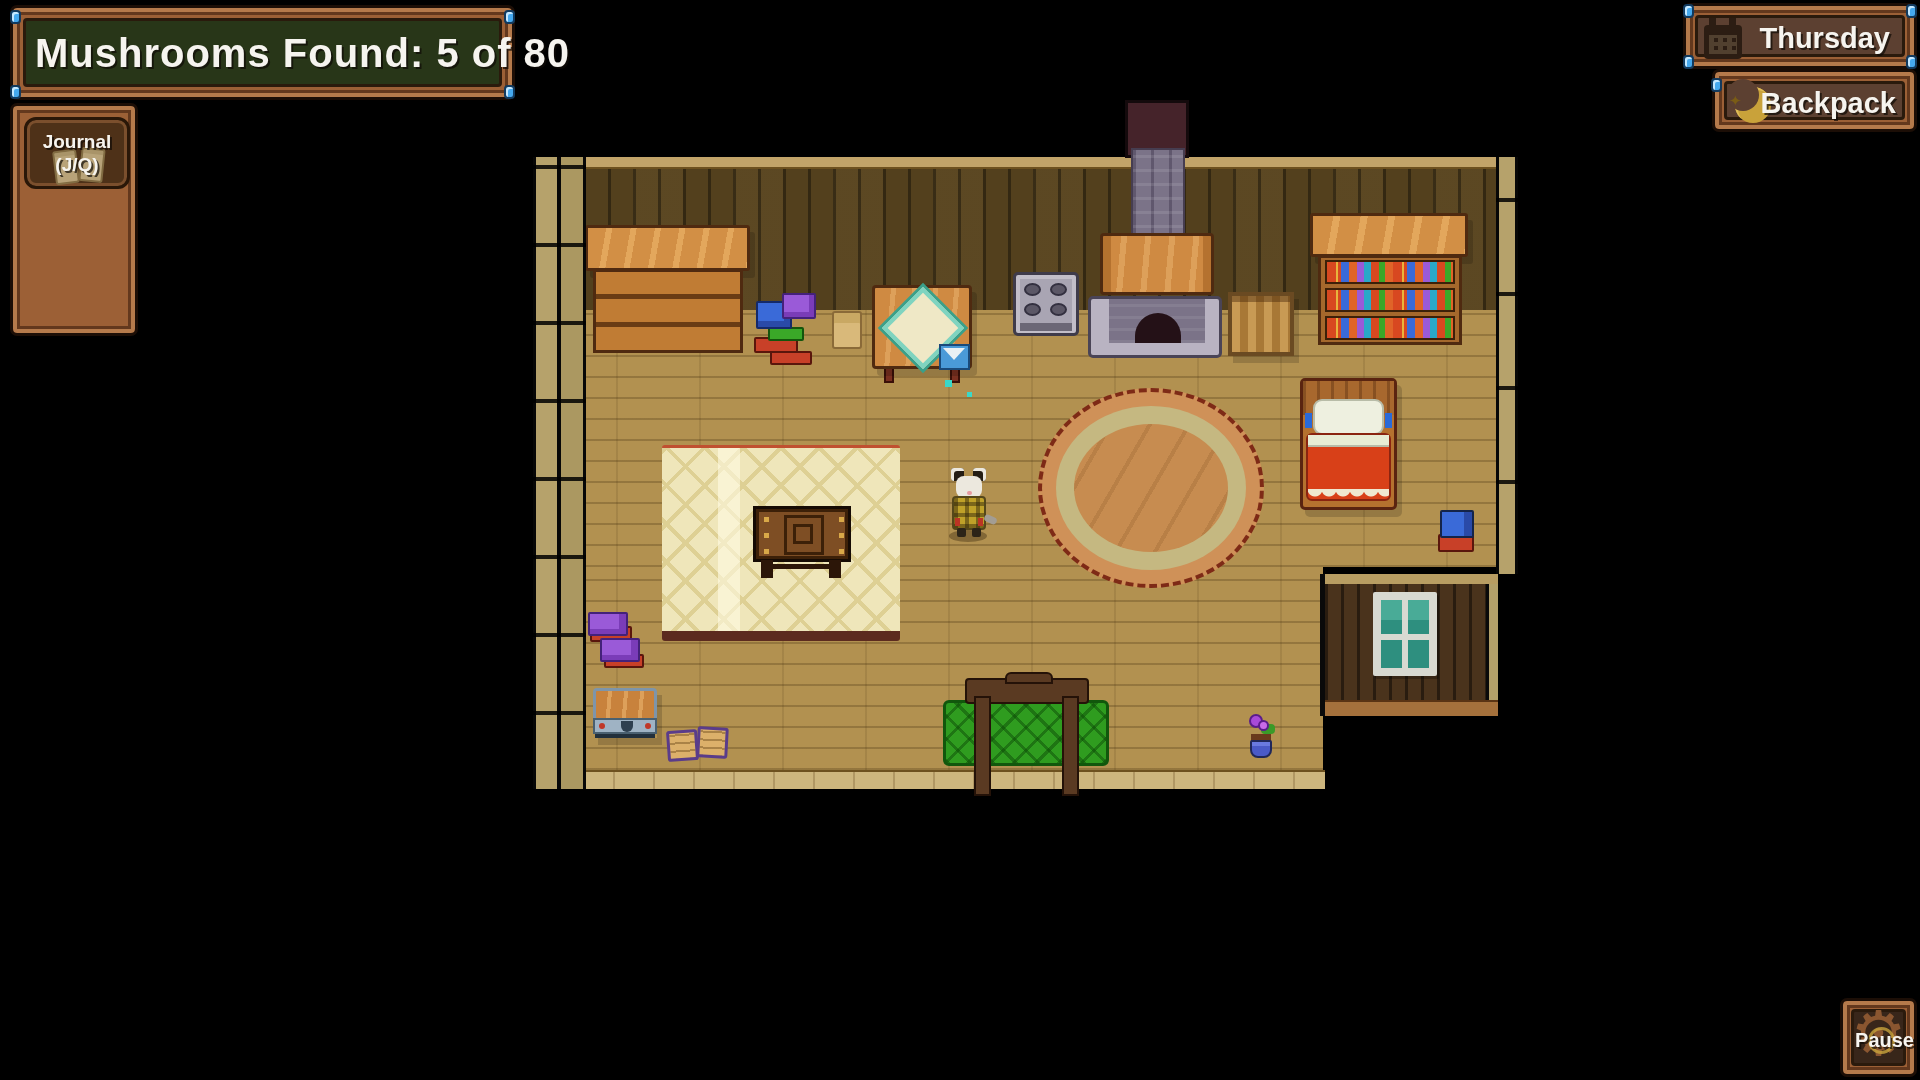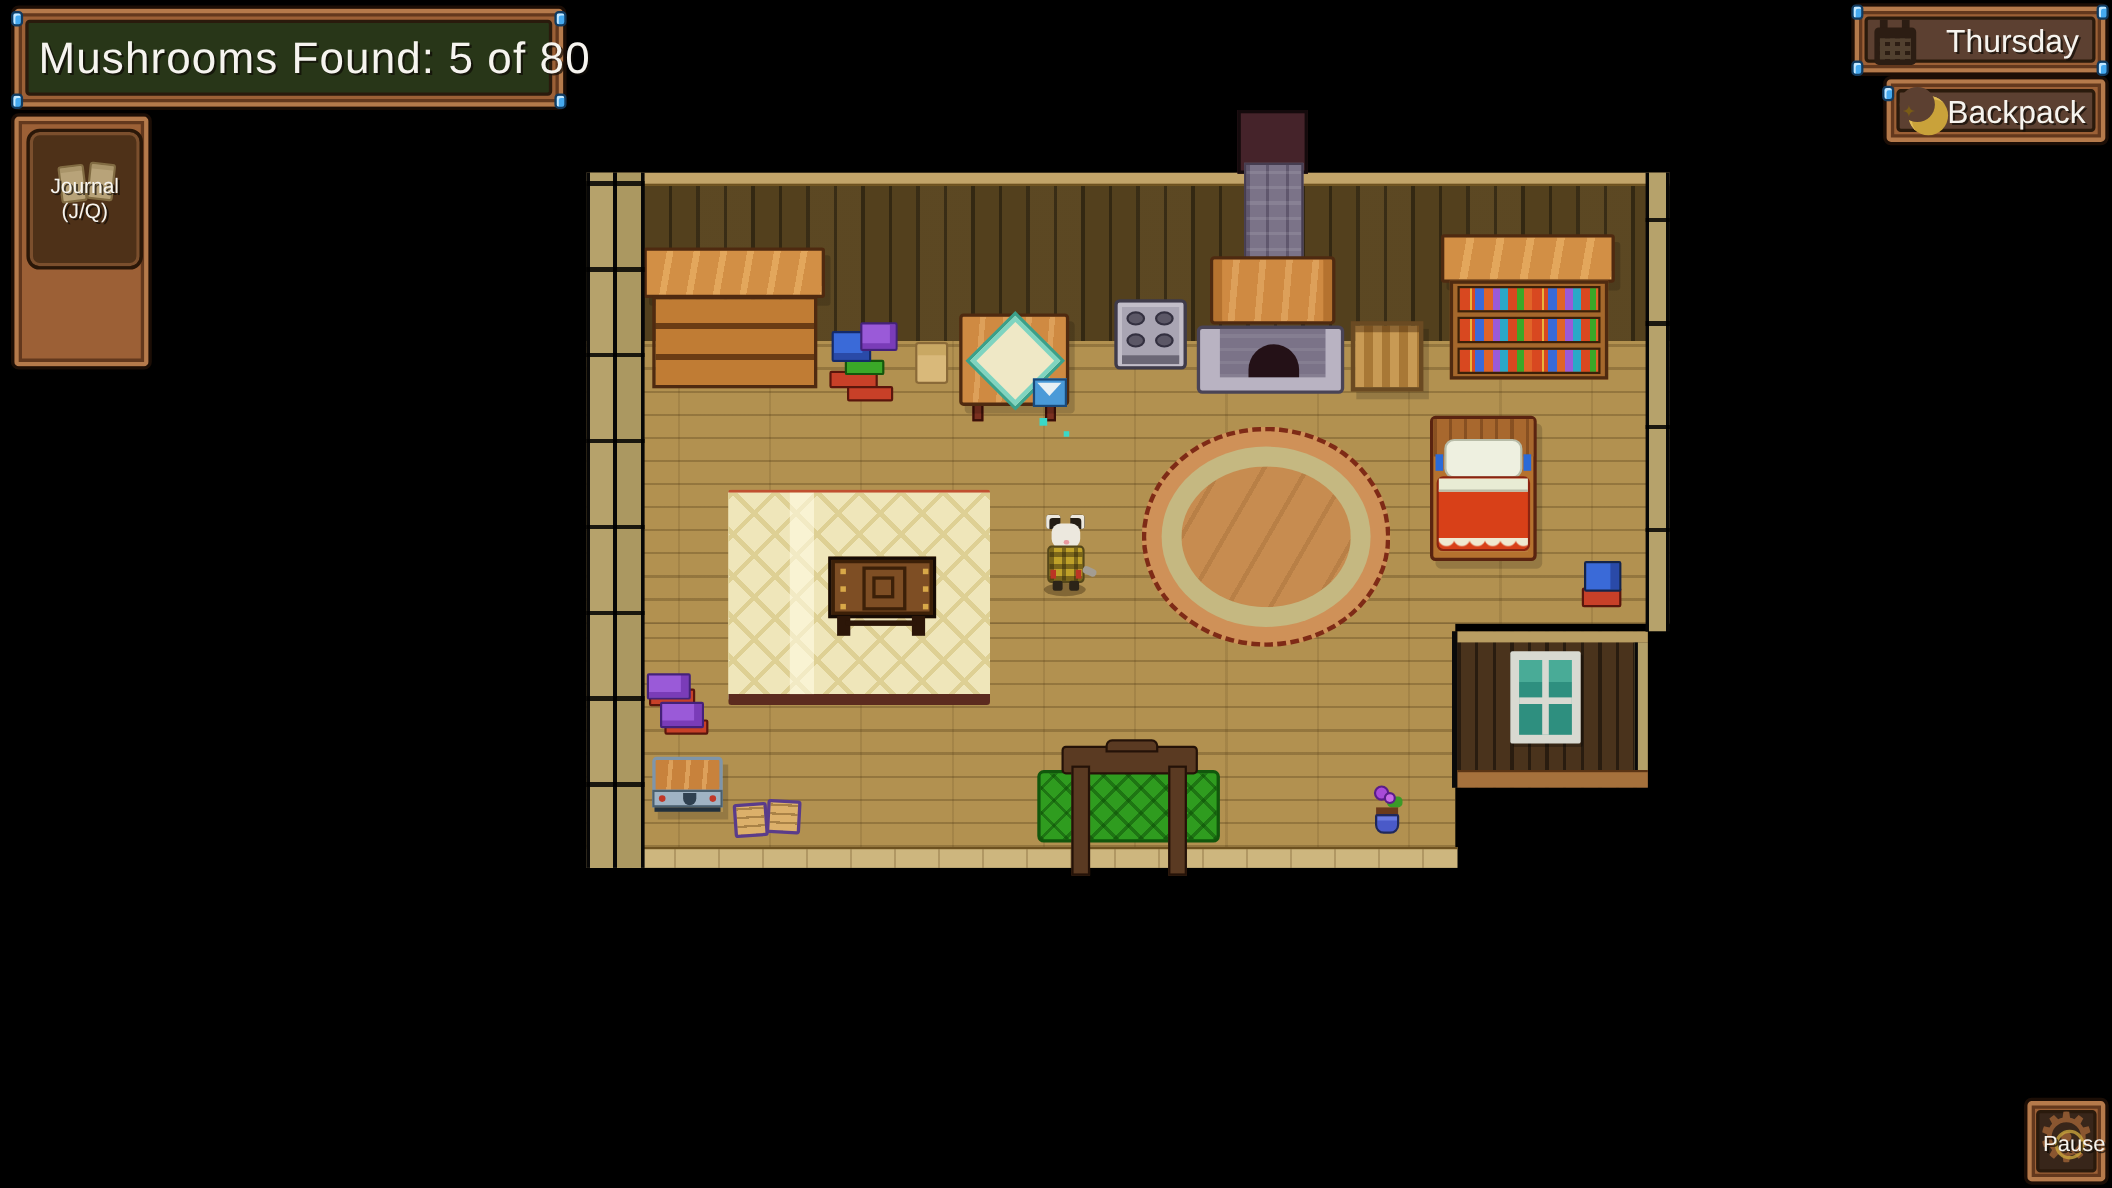--- a/index.html
+++ b/index.html
@@ -1,20 +1,20 @@
 <!DOCTYPE html>
 <html><head>
 <meta charset="utf-8">
 <style>
 *{margin:0;padding:0;box-sizing:border-box}
 html,body{background:#000}
 body{width:1920px;height:1080px;overflow:hidden;font-family:"Liberation Sans","DejaVu Sans",sans-serif}
 #stage{position:relative;width:1920px;height:1080px;background:#000}
 #stage div{position:absolute}
-.txt{color:#f6f4ef;font-weight:400;text-shadow:2px 2px 0 rgba(14,10,5,.7);white-space:nowrap}
+.txt{color:#f6f4ef;font-weight:700;text-shadow:2px 2px 0 rgba(14,10,5,.7);white-space:nowrap}
 .frame{background:#9c6036;border:3px solid #1c0e06;border-radius:7px;box-shadow:inset 0 0 0 4px #b57a4b,inset 0 0 0 7px #63381d}
 .inner{border:3px solid #2a1a0c;border-radius:4px}
 .gem{width:11px;height:14px;background:#45a9ef;border:2px solid #123a5e;border-radius:4px;box-shadow:inset 2px 2px 0 #c4e8ff;z-index:9}
 .hud-btn{background:#4e3118;border:3px solid #2a1708;border-radius:12px;box-shadow:inset 0 0 0 3px #7b4f2d}
 .btn-label{left:0;right:0;top:50%;transform:translateY(-50%);text-align:center;font-size:19px;line-height:23px;z-index:3}
 .btn-label span{display:block}
 .outl{border:3px solid #4f2a10}
 .shadow{box-shadow:5px 7px 0 rgba(0,0,0,.16)}
 .wall-pat{background:repeating-linear-gradient(90deg,rgba(0,0,0,.38) 0 3px,transparent 3px 25px),repeating-linear-gradient(90deg,rgba(255,215,140,.05) 0 50px,transparent 50px 100px),#53401d}
 .floor-pat{background:repeating-linear-gradient(0deg,rgba(60,40,10,.26) 0 2px,transparent 2px 21px),repeating-linear-gradient(90deg,rgba(60,40,10,.12) 0 2px,transparent 2px 83px),#b29150}
@@ -197,21 +197,21 @@
   <div class="frame" style="left:10px;top:5px;width:505px;height:95px;z-index:10">
     <div class="inner" style="left:10px;top:10px;right:10px;bottom:10px;background:#283618"></div>
     <div class="txt" style="left:22px;top:23px;font-size:40px;letter-spacing:1px">Mushrooms Found: 5 of 80</div>
     <div class="gem" style="left:-3px;top:2px"></div>
     <div class="gem" style="right:-3px;top:2px"></div>
     <div class="gem" style="left:-3px;bottom:-2px"></div>
     <div class="gem" style="right:-3px;bottom:-2px"></div>
   </div>
 
   <div class="frame" style="left:10px;top:103px;width:128px;height:233px;z-index:10">
-    <div class="hud-btn" style="left:11px;top:11px;width:106px;height:128px">
+    <div class="hud-btn" style="left:11px;top:11px;width:106px;height:72px">
       <div style="left:25px;top:28px;width:56px;height:40px;opacity:.85">
         <div class="page" style="left:2px;top:2px;transform:rotate(-7deg)"></div>
         <div class="page" style="left:28px;top:0;transform:rotate(6deg)"></div>
       </div>
       <div class="btn-label txt">
         <span>Journal</span>
         <span>(J/Q)</span>
       </div>
     </div>
   </div>

